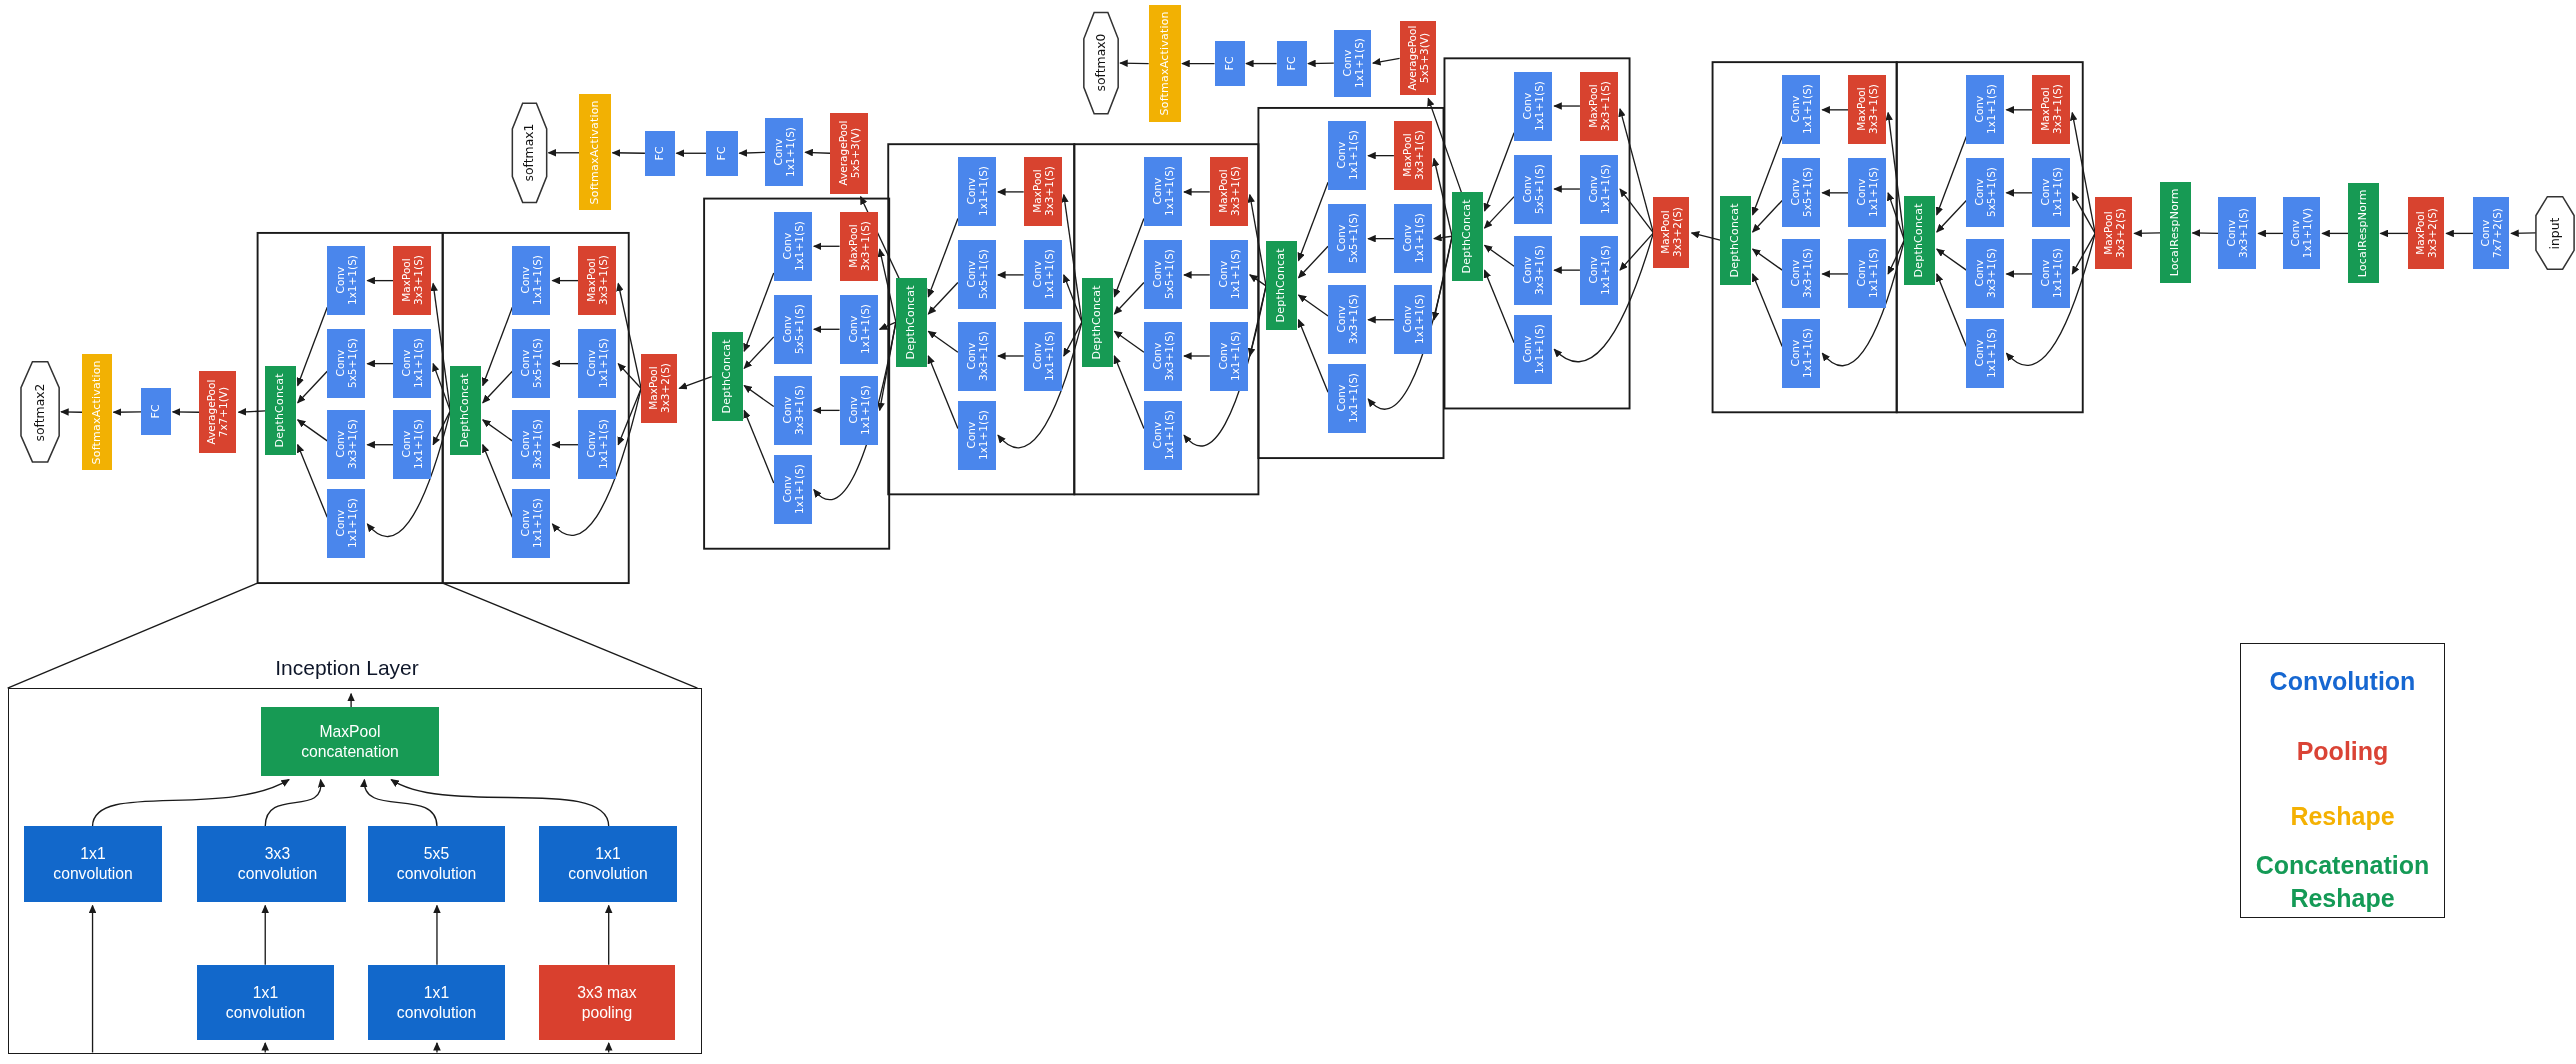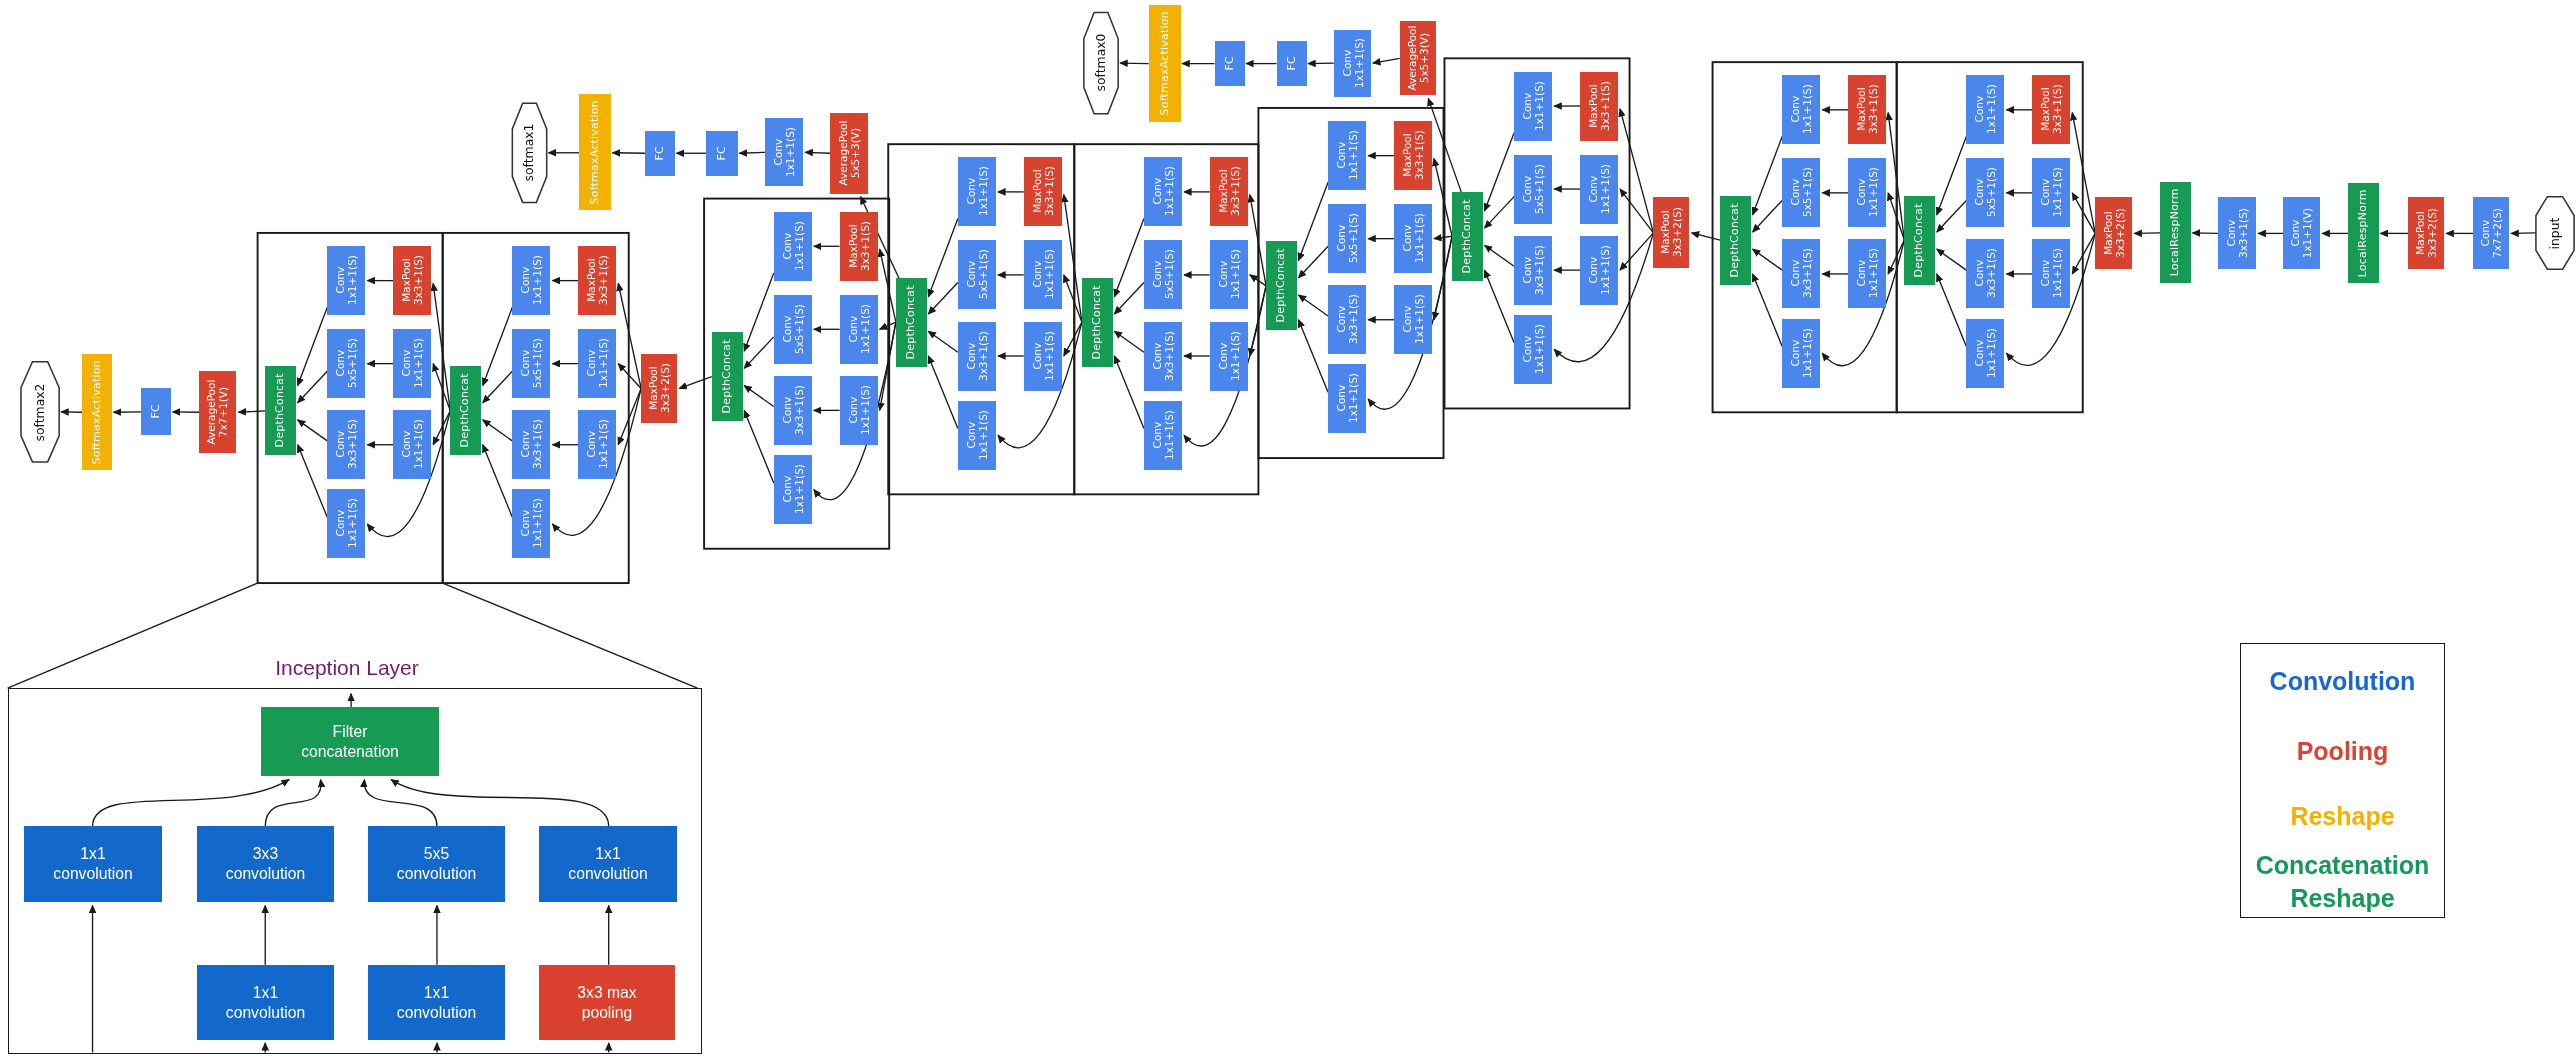--- a/index.html
+++ b/index.html
@@ -8,21 +8,21 @@
   #wires{position:absolute;left:0;top:0;}
   .block{position:absolute;display:flex;align-items:center;justify-content:center;
          color:#ffffff;box-sizing:border-box;}
   .block .lbl{transform:rotate(-90deg);white-space:pre;text-align:center;
               line-height:1.15;font-size:10.5px;}
   .block .lbl.one{font-size:11px;letter-spacing:0.2px;}
   .oct-lbl{position:absolute;display:flex;align-items:center;justify-content:center;color:#111;}
   .oct-lbl .lbl{transform:rotate(-90deg);white-space:pre;font-size:12.4px;}
   .outline{position:absolute;border:1.9px solid #1a1a1a;box-sizing:border-box;background:transparent;}
   
-  .inset-title{position:absolute;font-family:"Liberation Sans",sans-serif;font-size:21px;color:#701a75;
+  .inset-title{position:absolute;font-family:"Liberation Sans",sans-serif;font-size:21px;color:#0f172a;
                transform:translateX(-50%);white-space:nowrap;}
   .flat{position:absolute;display:flex;align-items:center;justify-content:center;
         color:#fff;font-family:"Liberation Sans",sans-serif;font-size:15.7px;text-align:center;
         line-height:1.25;white-space:pre;}
   
   .legend-item{position:absolute;width:205px;text-align:center;font-family:"Liberation Sans",sans-serif;
                font-weight:bold;font-size:25px;line-height:1.32;white-space:pre;}
 </style>
 </head>
 <body>
@@ -560,25 +560,25 @@
       </div>
       <div class="block" style="left: 393px; top: 410px; width: 38px; height: 69px; background: rgb(74, 134, 236);">
         <span class="lbl">Conv
 1x1+1(S)</span>
       </div>
     </div>
 
   <div class="outline" id="inset-box" style="left: 7.6px; top: 688px; width: 694px; height: 366px;"></div>
   <div class="inset-title" id="inset-title" style="left: 347px; top: 656px;">Inception Layer</div>
   <div id="inset-nodes">
-      <div class="flat" style="left: 261px; top: 707px; width: 178px; height: 69px; background: rgb(23, 154, 84);">Filter
+      <div class="flat" style="left: 261px; top: 707px; width: 178px; height: 69px; background: rgb(23, 154, 84);">MaxPool
 concatenation</div>
       <div class="flat" style="left: 24px; top: 826px; width: 138px; height: 76px; background: rgb(18, 104, 203);">1x1
 convolution</div>
-      <div class="flat" style="left: 197px; top: 826px; width: 137px; height: 76px; background: rgb(18, 104, 203);">3x3
+      <div class="flat" style="left: 197px; top: 826px; width: 137px; height: 76px; background: rgb(18, 104, 203); padding-left: 12px;">3x3
 convolution</div>
       <div class="flat" style="left: 368px; top: 826px; width: 137px; height: 76px; background: rgb(18, 104, 203);">5x5
 convolution</div>
       <div class="flat" style="left: 539px; top: 826px; width: 138px; height: 76px; background: rgb(18, 104, 203);">1x1
 convolution</div>
       <div class="flat" style="left: 197px; top: 965px; width: 137px; height: 75px; background: rgb(18, 104, 203);">1x1
 convolution</div>
       <div class="flat" style="left: 368px; top: 965px; width: 137px; height: 75px; background: rgb(18, 104, 203);">1x1
 convolution</div>
       <div class="flat" style="left: 539px; top: 965px; width: 136px; height: 75px; background: rgb(217, 64, 46);">3x3 max

